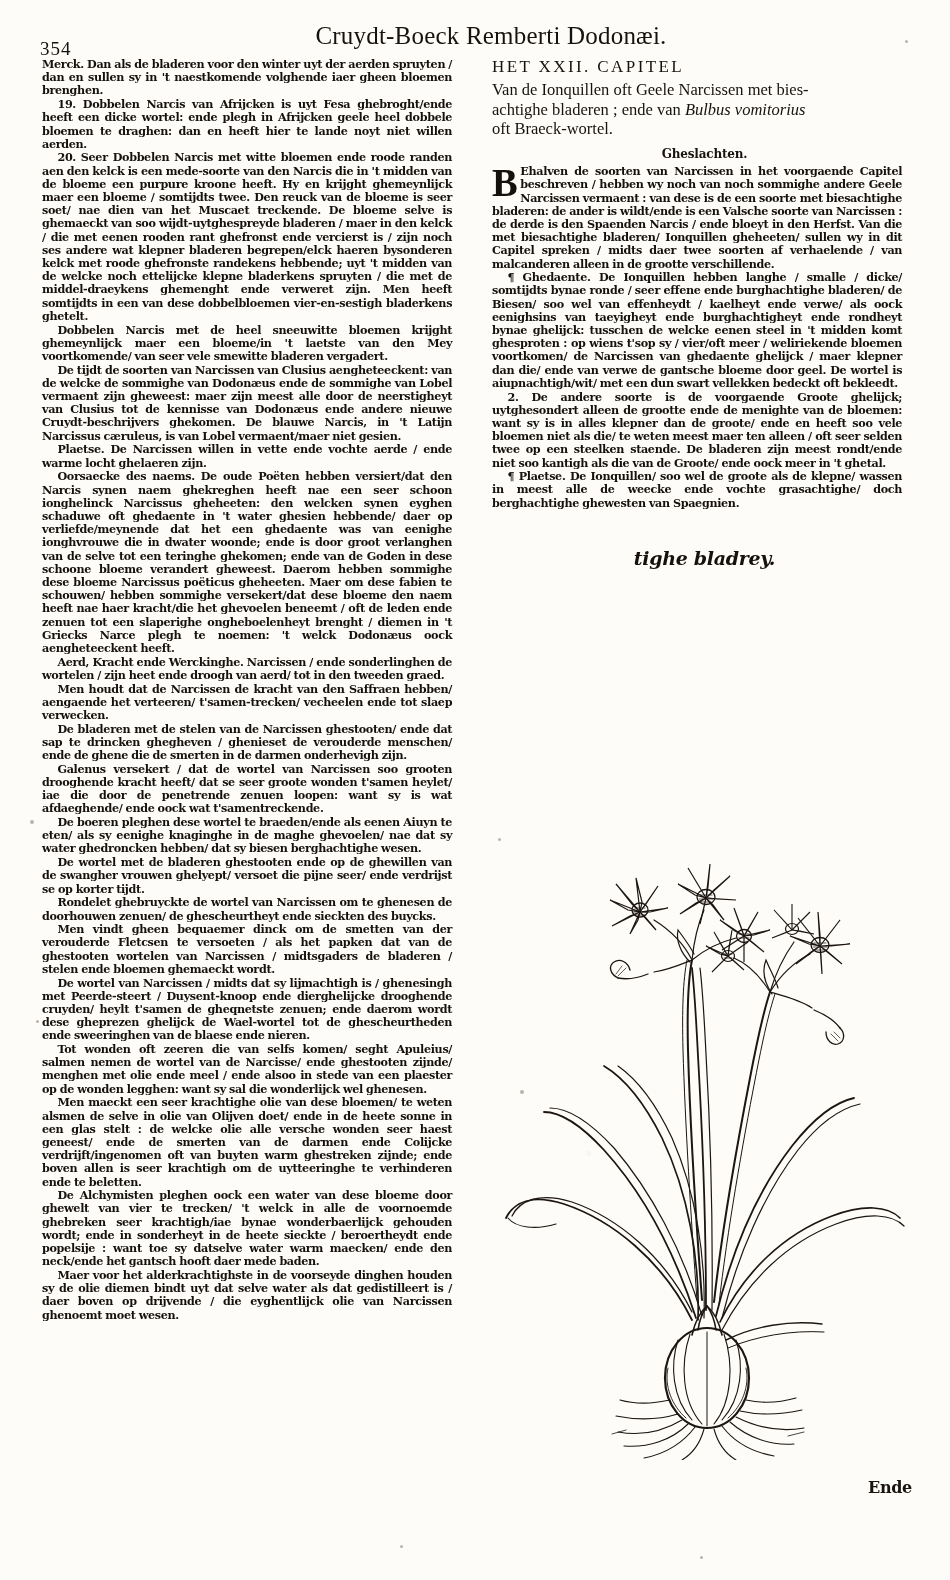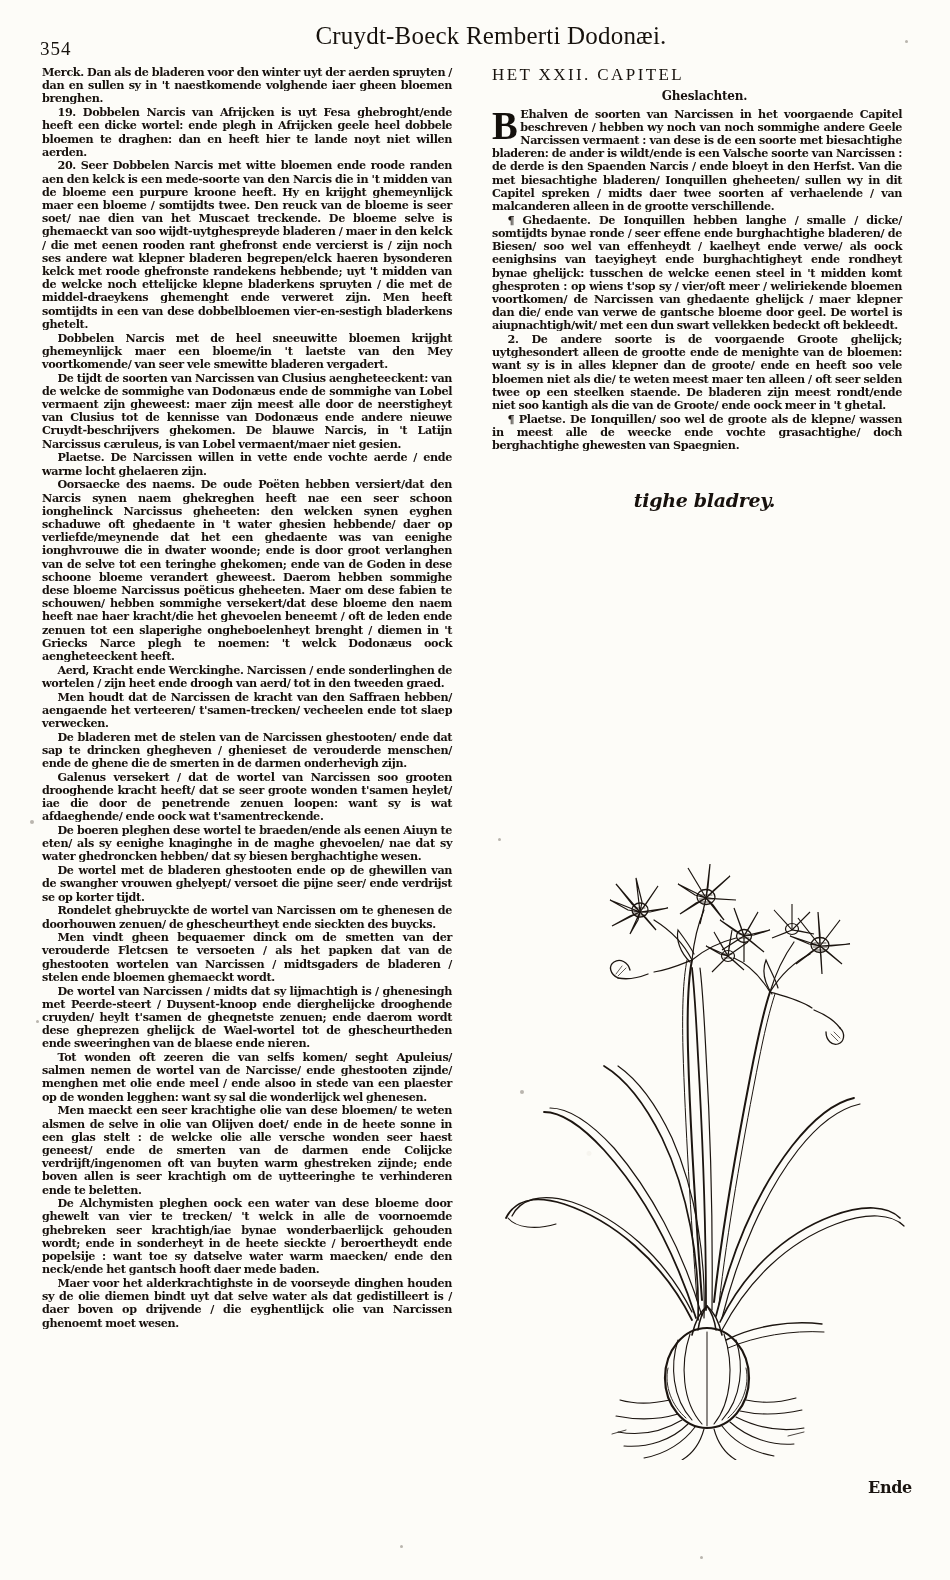--- a/index.html
+++ b/index.html
@@ -43,21 +43,21 @@
     top: 38px;
     left: 40px;
     font-size: 19px;
     letter-spacing: 1px;
     color: #17120d;
   }
 
   
   .col {
     position: absolute;
-    top: 66px;
+    top: 58px;
     font-size: 12.4px;
     line-height: 13.3px;
     text-align: justify;
     color: #191310;
   }
   .col-left {
     left: 42px;
     width: 425px;
   }
   .col-right {
@@ -193,20 +193,25 @@
     <p class="bl ind">Men vindt gheen bequaemer dinck om de smetten van der verouderde Fletcsen te versoeten / als het papken dat van de ghestooten wortelen van Narcissen / midtsgaders de bladeren / stelen ende bloemen ghemaeckt wordt.</p>
     <p class="bl ind">De wortel van Narcissen / midts dat sy lijmachtigh is / ghenesingh met Peerde-steert / Duysent-knoop ende dierghelijcke drooghende cruyden/ heylt t'samen de gheqnetste zenuen; ende daerom wordt dese gheprezen ghelijck de Wael-wortel tot de ghescheurtheden ende sweeringhen van de blaese ende nieren.</p>
     <p class="bl ind">Tot wonden oft zeeren die van selfs komen/ seght Apuleius/ salmen nemen de wortel van de Narcisse/ ende ghestooten zijnde/ menghen met olie ende meel / ende alsoo in stede van een plaester op de wonden legghen: want sy sal die wonderlijck wel ghenesen.</p>
     <p class="bl ind">Men maeckt een seer krachtighe olie van dese bloemen/ te weten alsmen de selve in olie van Olijven doet/ ende in de heete sonne in een glas stelt : de welcke olie alle versche wonden seer haest geneest/ ende de smerten van de darmen ende Colijcke verdrijft/ingenomen oft van buyten warm ghestreken zijnde; ende boven allen is seer krachtigh om de uytteeringhe te verhinderen ende te beletten.</p>
     <p class="bl ind">De Alchymisten pleghen oock een water van dese bloeme door ghewelt van vier te trecken/ 't welck in alle de voornoemde ghebreken seer krachtigh/iae bynae wonderbaerlijck gehouden wordt; ende in sonderheyt in de heete sieckte / beroertheydt ende popelsije : want toe sy datselve water warm maecken/ ende den neck/ende het gantsch hooft daer mede baden.</p>
     <p class="bl ind">Maer voor het alderkrachtighste in de voorseyde dinghen houden sy de olie diemen bindt uyt dat selve water als dat gedistilleert is / daer boven op drijvende / die eyghentlijck olie van Narcissen ghenoemt moet wesen.</p>
   </div>
 
   <div class="col col-right">
     <div class="chap-title">HET XXII. CAPITEL</div>
+    <div class="chap-sub">
+      <span>Van de Ionquillen oft Geele Narcissen met bies-</span><br>
+      <span>achtighe bladeren ; ende van </span><span class="ital">Bulbus vomitorius</span><br>
+      <span>oft Braeck-wortel.</span>
+    </div>
 
     <div class="ghesl">Gheslachten.</div>
 
     <p class="bl"><span class="dropcap">B</span><span>Ehalven de soorten van Narcissen in het voorgaende Capitel beschreven / hebben wy noch van noch sommighe andere Geele Narcissen vermaent : van dese is de een soorte met biesachtighe bladeren: de ander is wildt/ende is een Valsche soorte van Narcissen : de derde is den Spaenden Narcis / ende bloeyt in den Herfst. Van die met biesachtighe bladeren/ Ionquillen gheheeten/ sullen wy in dit Capitel spreken / midts daer twee soorten af verhaelende / van malcanderen alleen in de grootte verschillende.</span></p>
     <p class="bl ind">¶ Ghedaente. De Ionquillen hebben langhe / smalle / dicke/ somtijdts bynae ronde / seer effene ende burghachtighe bladeren/ de Biesen/ soo wel van effenheydt / kaelheyt ende verwe/ als oock eenighsins van taeyigheyt ende burghachtigheyt ende rondheyt bynae ghelijck: tusschen de welcke eenen steel in 't midden komt ghesproten : op wiens t'sop sy / vier/oft meer / weliriekende bloemen voortkomen/ de Narcissen van ghedaente ghelijck / maer klepner dan die/ ende van verwe de gantsche bloeme door geel. De wortel is aiupnachtigh/wit/ met een dun swart vellekken bedeckt oft bekleedt.</p>
     <p class="bl ind">2. De andere soorte is de voorgaende Groote ghelijck; uytghesondert alleen de grootte ende de menighte van de bloemen: want sy is in alles klepner dan de groote/ ende en heeft soo vele bloemen niet als die/ te weten meest maer ten alleen / oft seer selden twee op een steelken staende. De bladeren zijn meest rondt/ende niet soo kantigh als die van de Groote/ ende oock meer in 't ghetal.</p>
     <p class="bl ind">¶ Plaetse. De Ionquillen/ soo wel de groote als de klepne/ wassen in meest alle de weecke ende vochte grasachtighe/ doch berghachtighe ghewesten van Spaegnien.</p>
 
     <div class="figtitle">
       <br>

